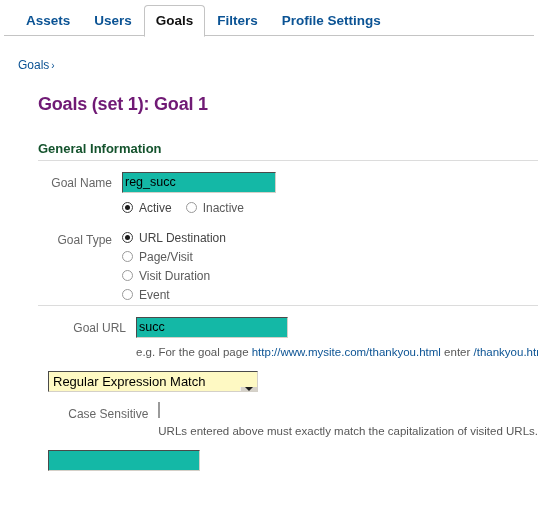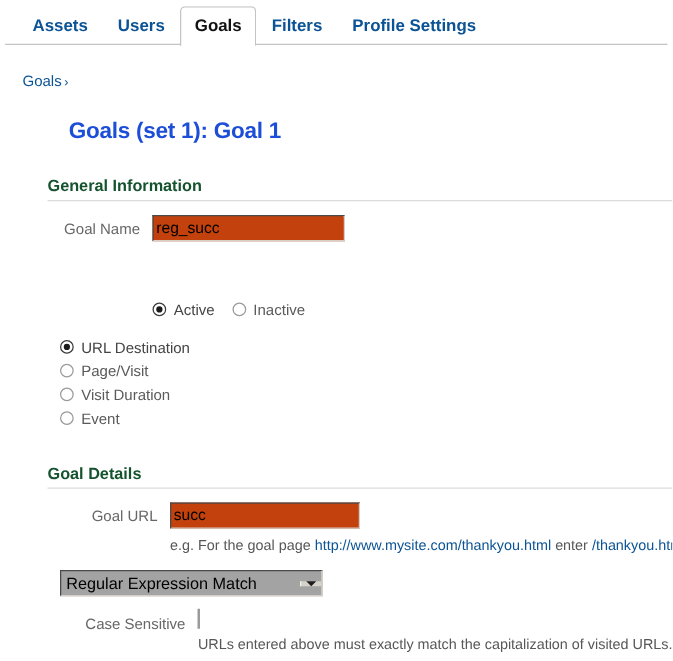--- a/index.html
+++ b/index.html
@@ -80,22 +80,22 @@
     padding-left: 2px;
   }
 
   
   .content {
     padding: 0 0 0 38px;
   }
   .page-title {
     font-size: 18px;
     font-weight: bold;
-    color: #1d4ed8;
-    margin: 22px 0 0 17px;
+    color: #701a75;
+    margin: 22px 0 0 0;
     letter-spacing: -0.2px;
   }
   .section-head {
     font-size: 13px;
     font-weight: bold;
     color: #14532d;
     margin: 26px 14px 0 0;
     padding-bottom: 4px;
   }
   .section-rule {
@@ -132,21 +132,21 @@
   
   input.txt {
     font-family: "Liberation Sans", sans-serif;
     font-size: 12.5px;
     color: #000000;
     height: 19px;
     line-height: 19px;
     padding: 0 2px;
     border: 1px solid;
     border-color: #4a4a4a #d4d0c8 #d4d0c8 #4a4a4a;
-    background: #c2410c;
+    background: #14b8a6;
     box-sizing: content-box;
     outline: none;
   }
   input.w-name  { width: 148px; }
   input.w-url   { width: 146px; }
   input.w-value { width: 146px; }
 
   
   .radio-line {
     display: flex;
@@ -177,41 +177,41 @@
   }
   .radio-label {
     color: #5a5a5a;
     font-size: 12px;
     padding-left: 6px;
     line-height: 14px;
     white-space: nowrap;
     cursor: pointer;
   }
   .radio-label.dark { color: #444444; }
-  .inline-radios { display: flex; align-items: center; margin-top: 40px; }
+  .inline-radios { display: flex; align-items: center; }
   .inline-radios .radio-line + .radio-line { margin-left: 14px; margin-top: 0; }
 
   
   .checkbox {
     width: 12px;
     height: 12px;
     border: 1px solid #9a9a9a;
     background: #ffffff;
     box-sizing: border-box;
     cursor: pointer;
   }
 
   
   .select {
     display: inline-flex;
-    align-items: center;
+    align-items: flex-end;
     height: 21px;
     border: 1px solid;
     border-color: #4a4a4a #d4d0c8 #d4d0c8 #4a4a4a;
-    background: #a3a3a3;
+    background: #fef9c3;
     cursor: pointer;
     box-sizing: border-box;
     gap: 30px;
   }
   .select-value {
     font-size: 13px;
     color: #000000;
     line-height: 19px;
     padding: 0 5px 0 4px;
     white-space: nowrap;
@@ -301,41 +301,41 @@
         <span class="radio-label dark">Active</span>
       </div>
       <div class="radio-line">
         <span class="radio"></span>
         <span class="radio-label">Inactive</span>
       </div>
     </div>
   </div>
 
   <div class="row">
+    <div class="lbl lbl-a">Goal Type</div>
     <div class="field">
       <div class="radio-line">
         <span class="radio checked"></span>
         <span class="radio-label dark">URL Destination</span>
       </div>
       <div class="radio-line">
         <span class="radio"></span>
         <span class="radio-label">Page/Visit</span>
       </div>
       <div class="radio-line">
         <span class="radio"></span>
         <span class="radio-label">Visit Duration</span>
       </div>
       <div class="radio-line">
         <span class="radio"></span>
         <span class="radio-label">Event</span>
       </div>
     </div>
   </div>
 
-  <div class="section-head">Goal Details</div>
   <div class="section-rule"></div>
 
   <div class="row">
     <div class="lbl lbl-b">Goal URL</div>
     <div class="field">
       <input class="txt w-url" type="text" value="succ" style="">
       <div class="help nowrap-clip">
         <span>e.g. For the goal page </span><a>http://www.mysite.com/thankyou.html</a><span> enter </span><a>/thankyou.html</a>
       </div>
     </div>

